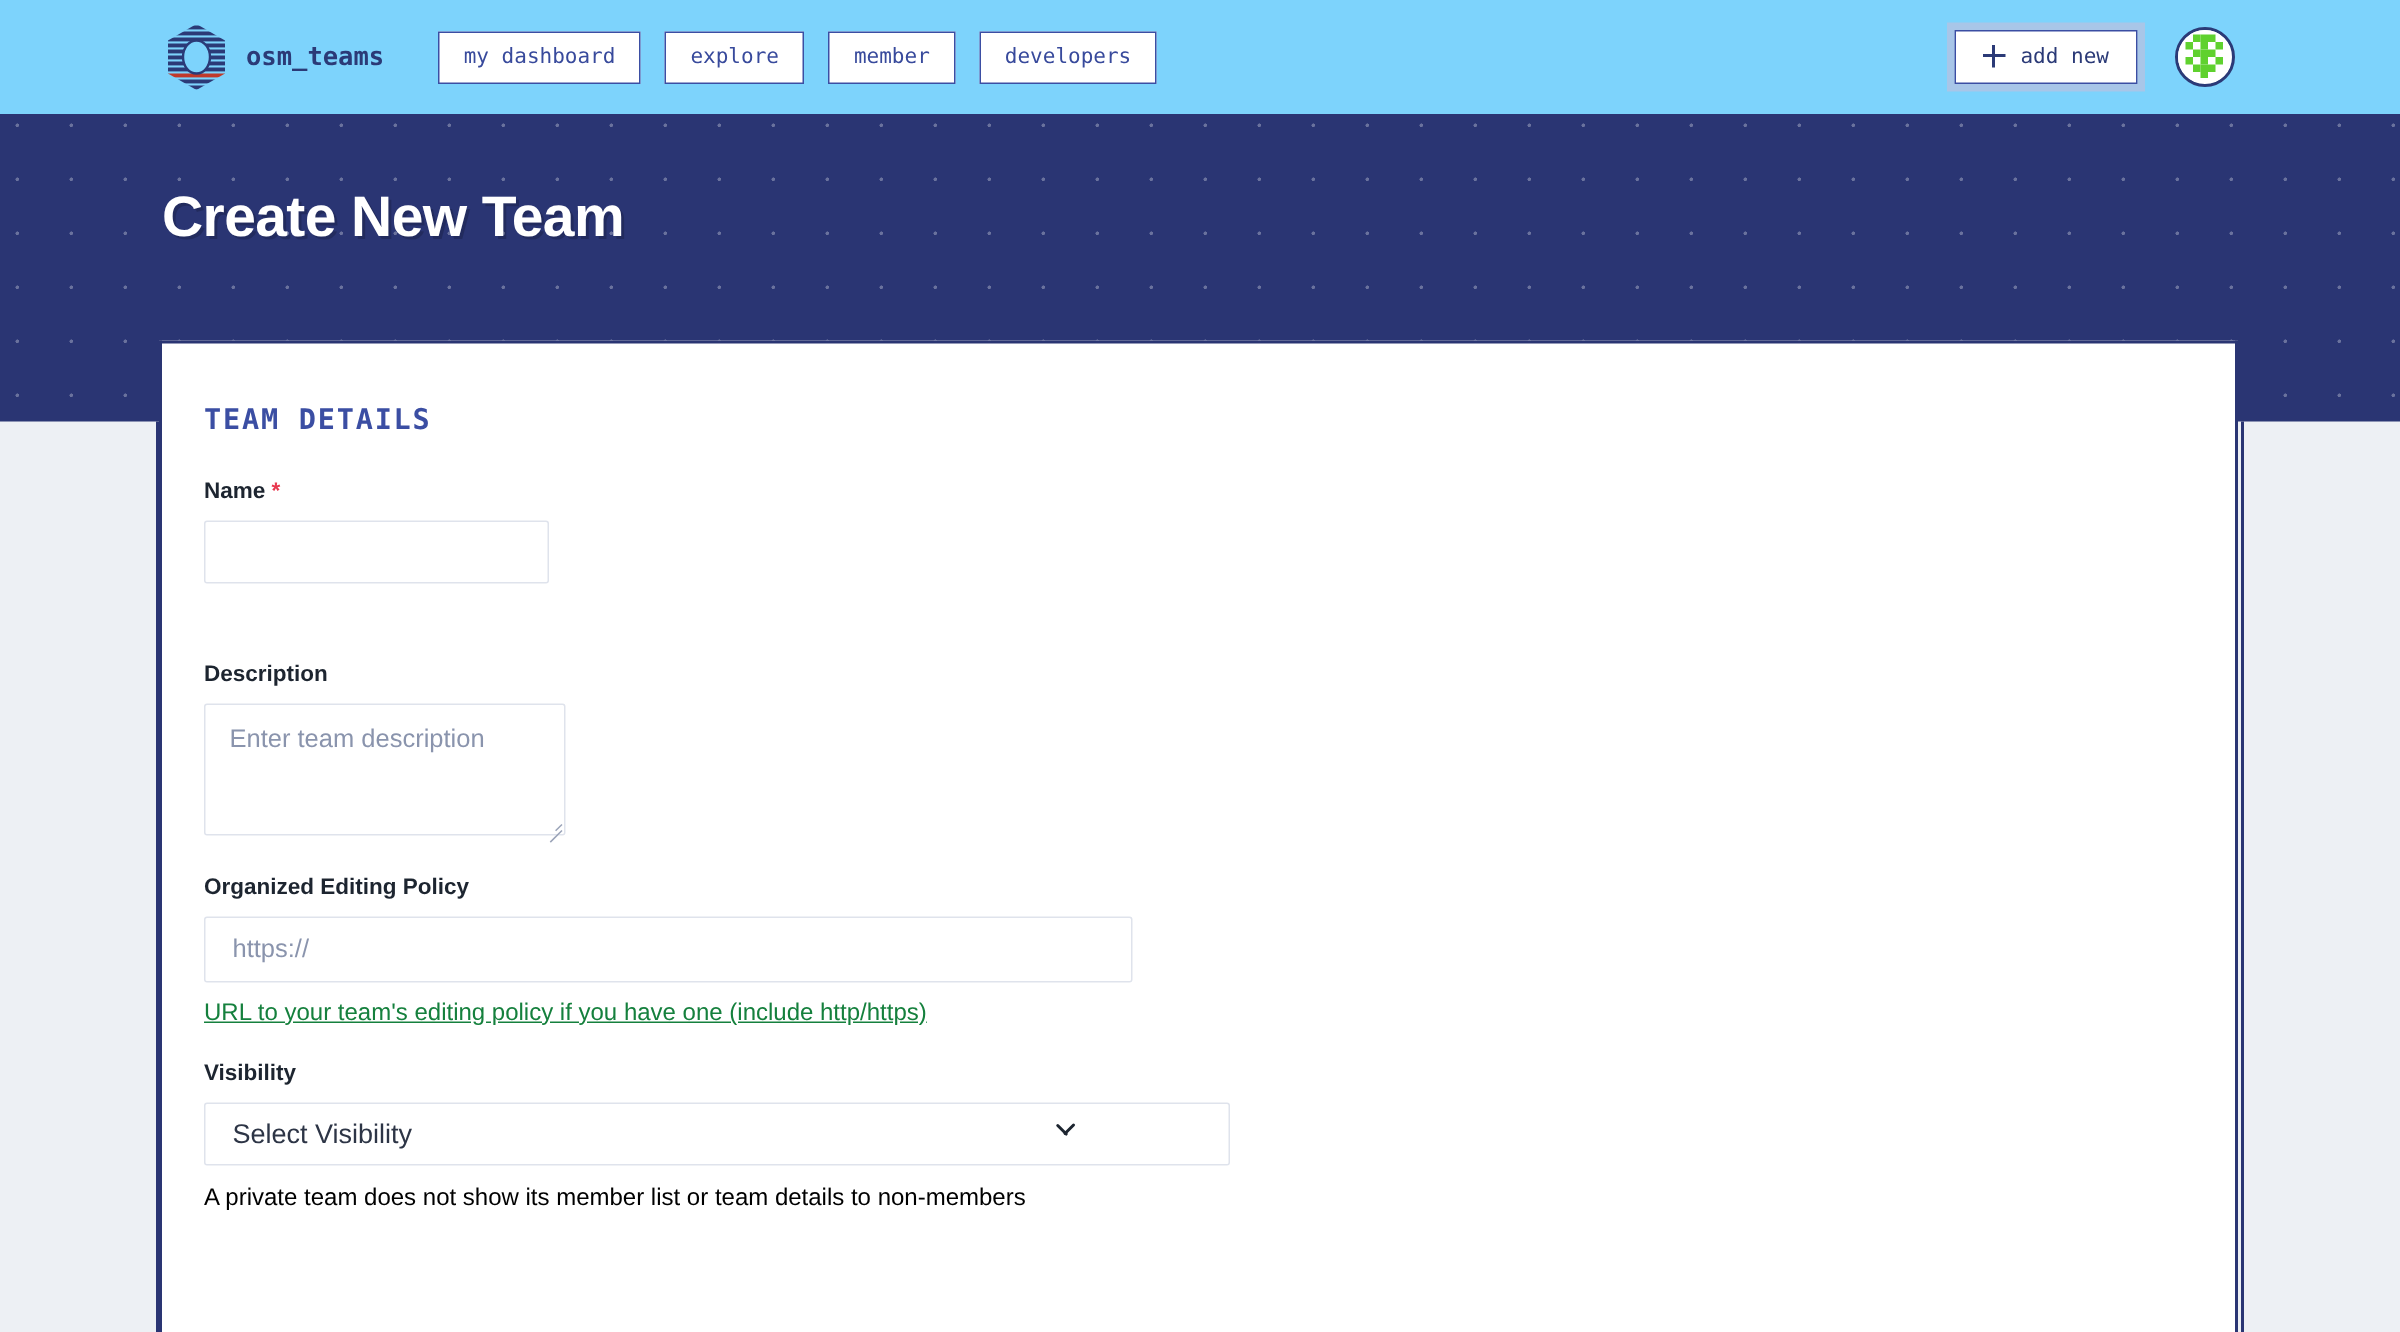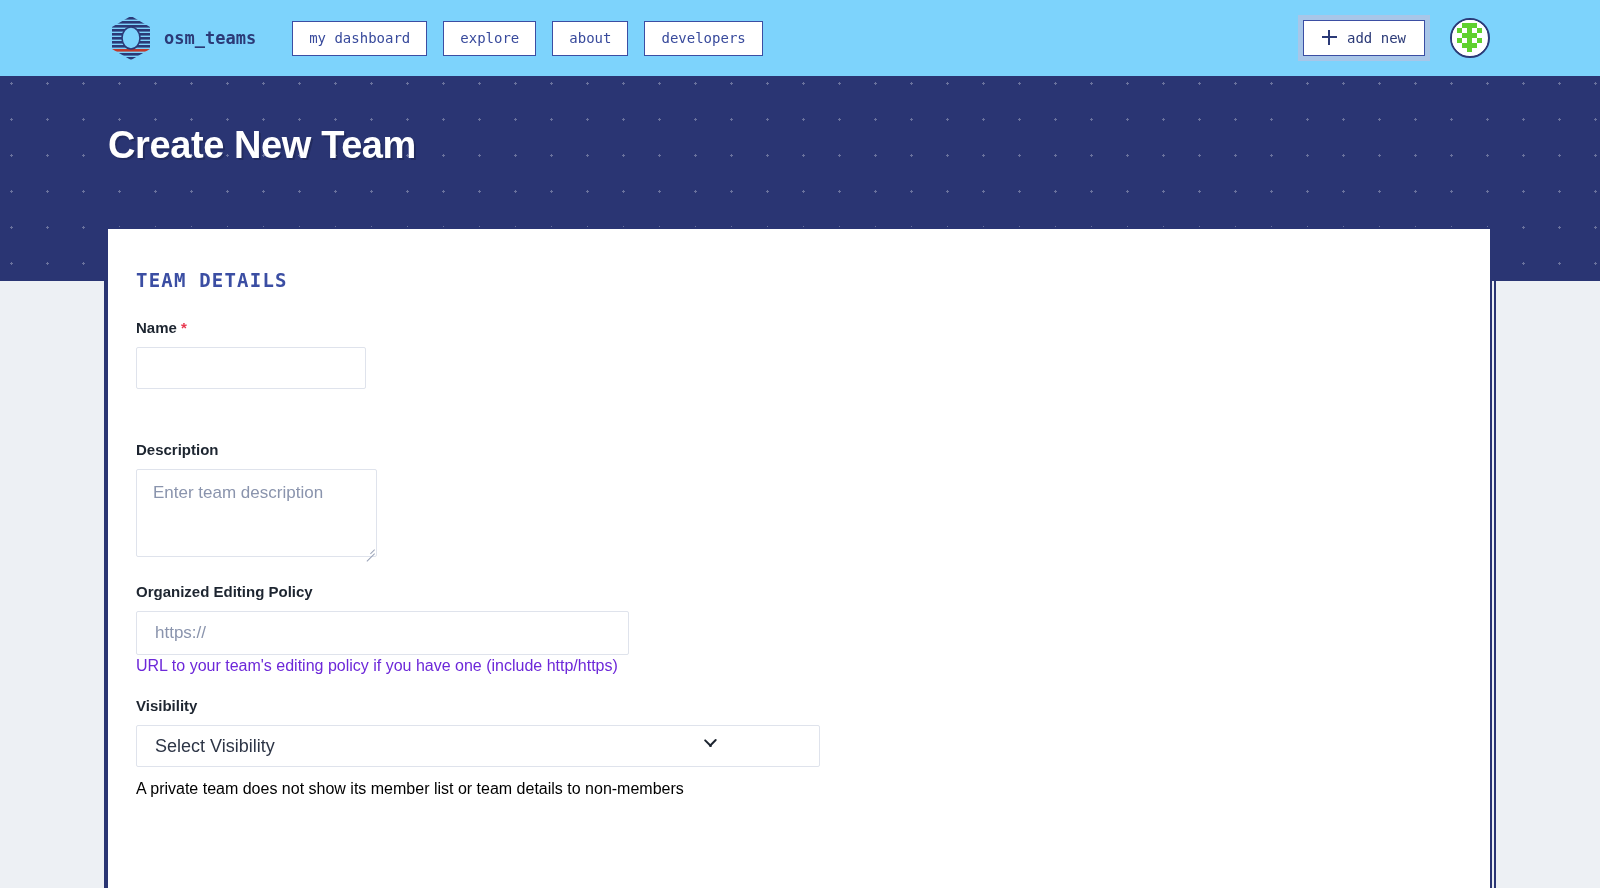--- a/index.html
+++ b/index.html
@@ -195,21 +195,21 @@
     border: 1px solid #dfe3ec;
     border-radius: 2px;
     background: #ffffff;
     font-family: "Liberation Sans", sans-serif;
     font-size: 15px;
     color: #323b4e;
     padding: 0 12px;
     outline: none;
   }
   .text-input.wide {
-    width: 493px;
+    width: 619px;
     height: 44px;
     font-size: 17px;
     padding: 18px 18px;
   }
   .text-input::placeholder { color: #8a94ad; }
 
   .spacer-22 { height: 22px; }
   .spacer-26 { height: 26px; }
 
   .textarea-box {
@@ -245,22 +245,23 @@
     position: absolute;
     background: #9aa3b8;
     height: 1px;
     transform-origin: right bottom;
   }
   .resize-grip::before { width: 11px; right: 0; bottom: 1px; transform: rotate(-45deg); }
   .resize-grip::after  { width: 6px;  right: 0; bottom: 5px; transform: rotate(-45deg); }
 
   .help-text {
     font-size: 16px;
-    color: #6d28d9;
-    margin-top: 2px;
+    color: #15803d;
+    margin-top: 12px;
+    text-decoration: underline;
   }
 
   .select-wrap {
     position: relative;
     width: 597px;
     height: 42px;
   }
   .select-box {
     width: 684px;
     height: 42px;
@@ -334,21 +335,21 @@
         </g>
         <ellipse cx="21" cy="23" rx="9" ry="11" fill="none" stroke="#2b3a77" stroke-width="1.6"></ellipse>
       </svg>
     </span>
     <span class="brand-name">osm_teams</span>
   </div>
 
   <nav class="nav">
     <button class="nav-btn">my dashboard</button>
     <button class="nav-btn">explore</button>
-    <button class="nav-btn">about</button>
+    <button class="nav-btn">member</button>
     <button class="nav-btn">developers</button>
   </nav>
 
   <div class="header-right">
     <div class="addnew-wrap">
       <button class="addnew-btn">
         <span class="plus-icon"></span>
         <span>add new</span>
       </button>
     </div>

